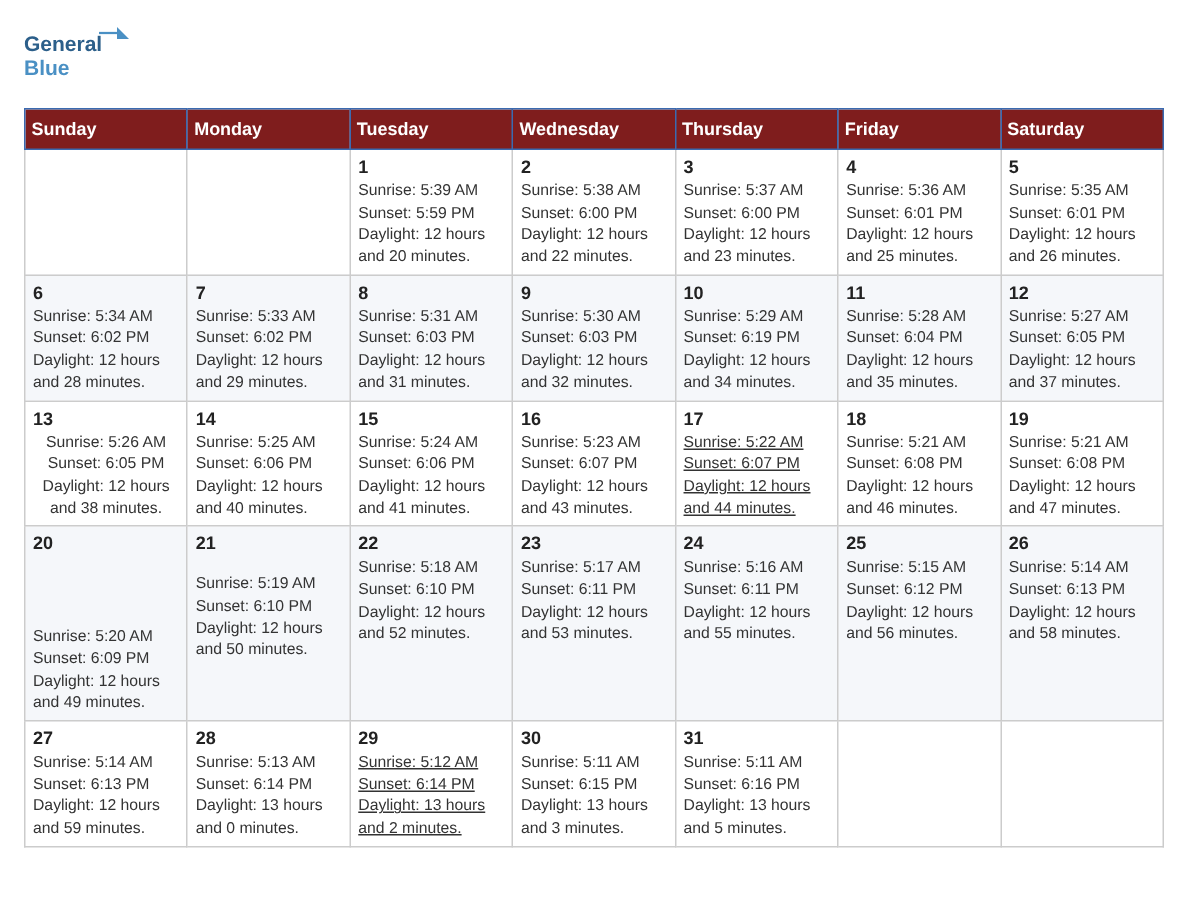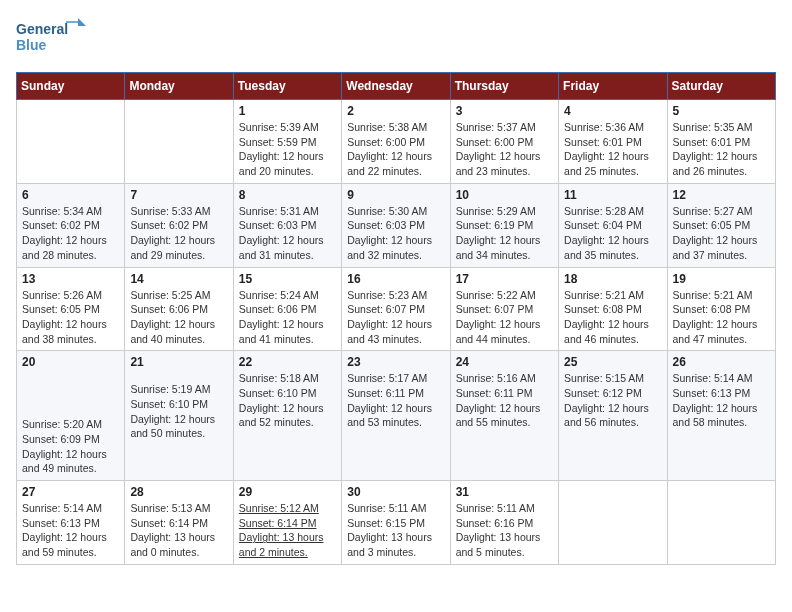--- a/index.html
+++ b/index.html
@@ -191,21 +191,21 @@
           <span class="day-number">12</span>
           <div class="day-info" style="white-space: pre-line;">Sunrise: 5:27 AM
 Sunset: 6:05 PM
 Daylight: 12 hours
 and 37 minutes.</div>
         </td>
       </tr>
       <tr>
         <td>
           <span class="day-number">13</span>
-          <div class="day-info" style="white-space: pre-line;">Sunrise: 5:26 AM
+          <div class="day-info" style="white-space: pre-line; text-align: center;">Sunrise: 5:26 AM
 Sunset: 6:05 PM
 Daylight: 12 hours
 and 38 minutes.</div>
         </td>
         <td>
           <span class="day-number">14</span>
           <div class="day-info" style="white-space: pre-line;">Sunrise: 5:25 AM
 Sunset: 6:06 PM
 Daylight: 12 hours
 and 40 minutes.</div>
@@ -219,21 +219,21 @@
         </td>
         <td>
           <span class="day-number">16</span>
           <div class="day-info" style="white-space: pre-line;">Sunrise: 5:23 AM
 Sunset: 6:07 PM
 Daylight: 12 hours
 and 43 minutes.</div>
         </td>
         <td>
           <span class="day-number">17</span>
-          <div class="day-info" style="white-space: pre-line;">Sunrise: 5:22 AM
+          <div class="day-info" style="white-space: pre-line; text-decoration: underline;">Sunrise: 5:22 AM
 Sunset: 6:07 PM
 Daylight: 12 hours
 and 44 minutes.</div>
         </td>
         <td>
           <span class="day-number">18</span>
           <div class="day-info" style="white-space: pre-line;">Sunrise: 5:21 AM
 Sunset: 6:08 PM
 Daylight: 12 hours
 and 46 minutes.</div>

